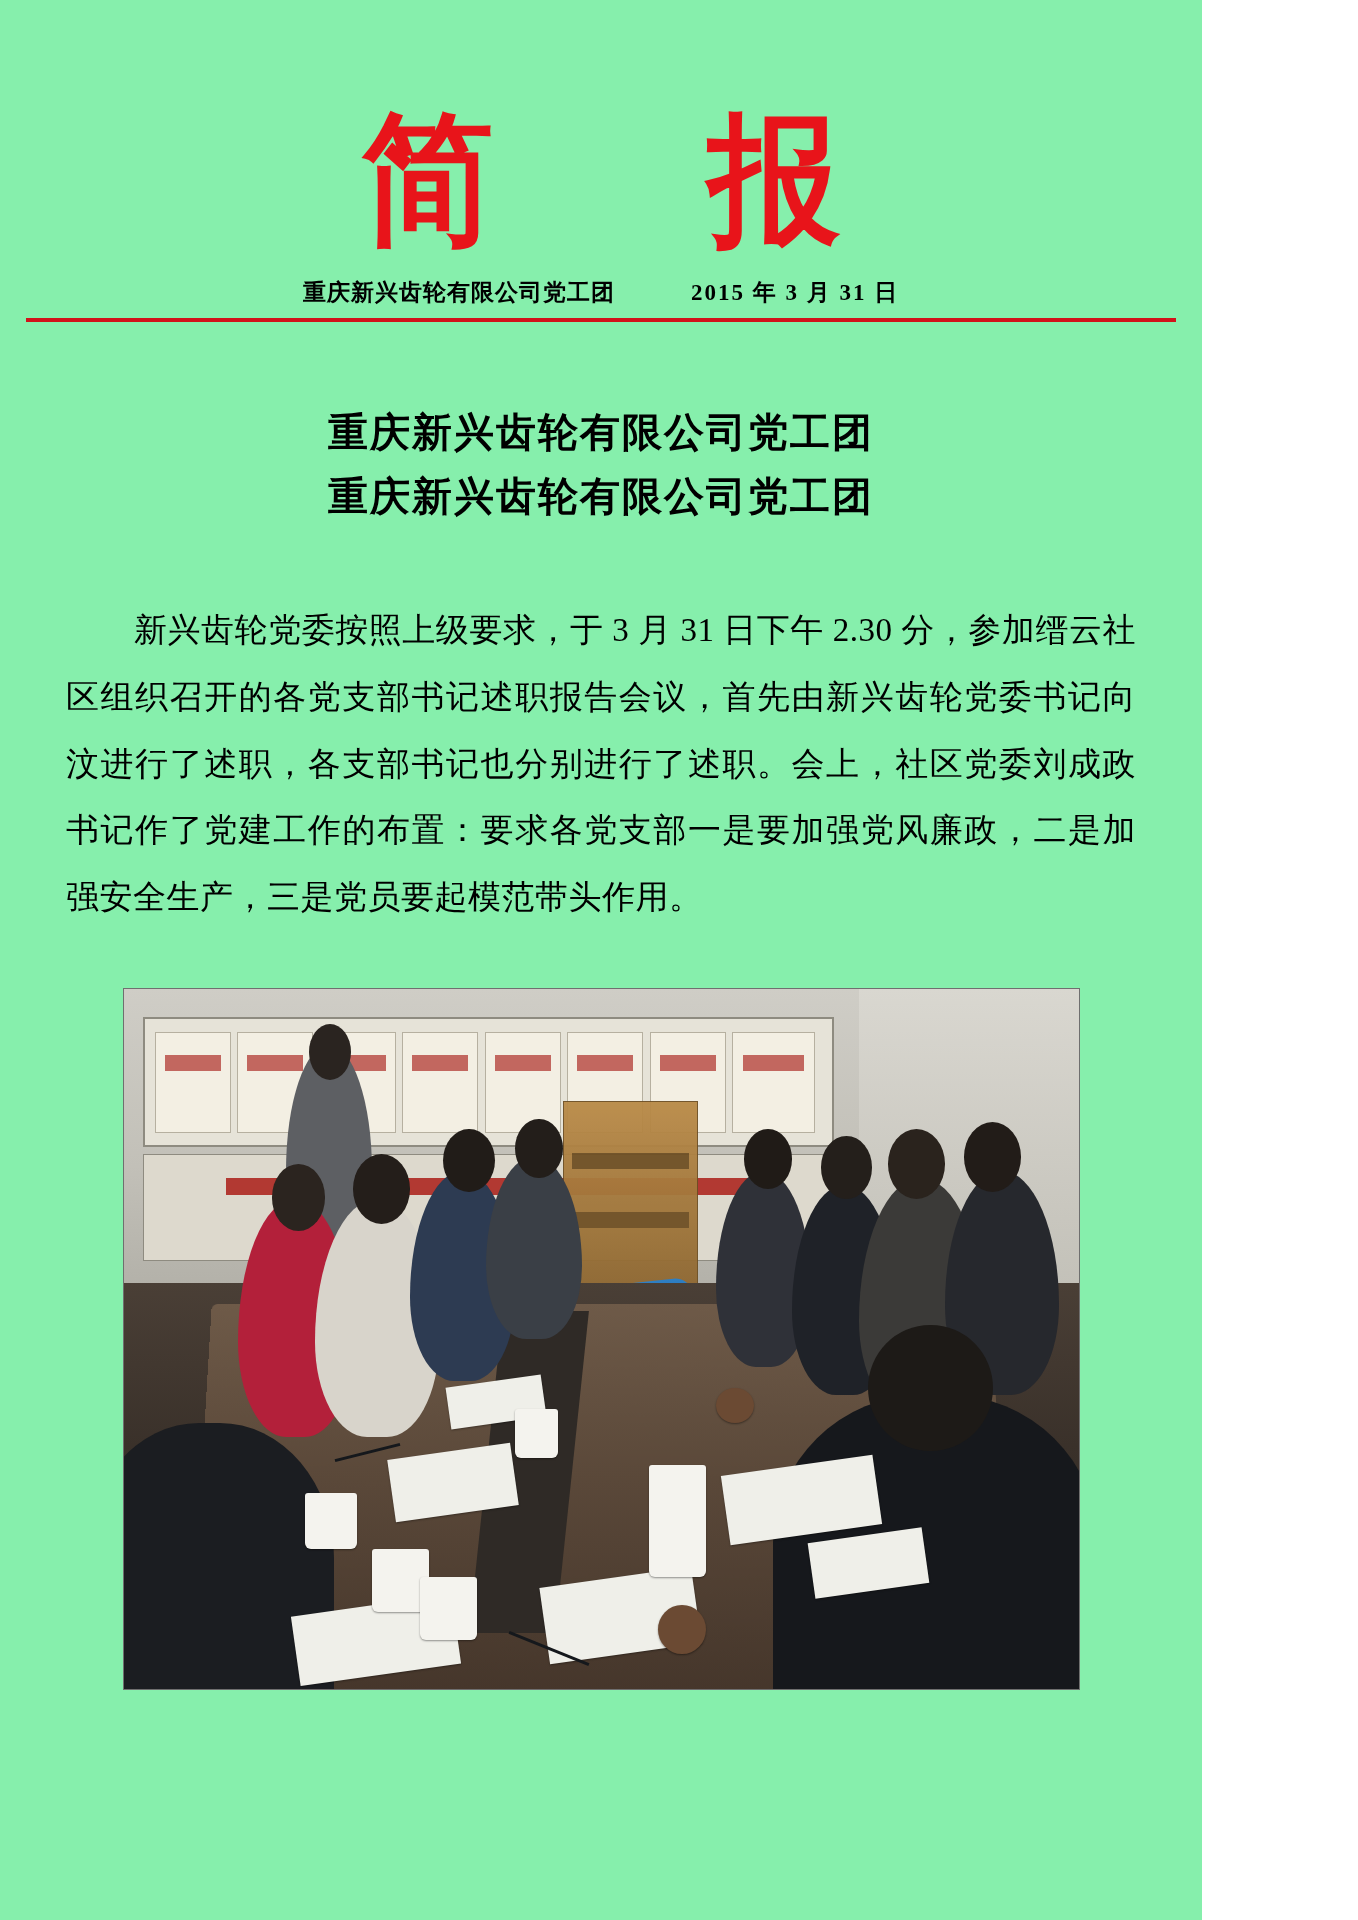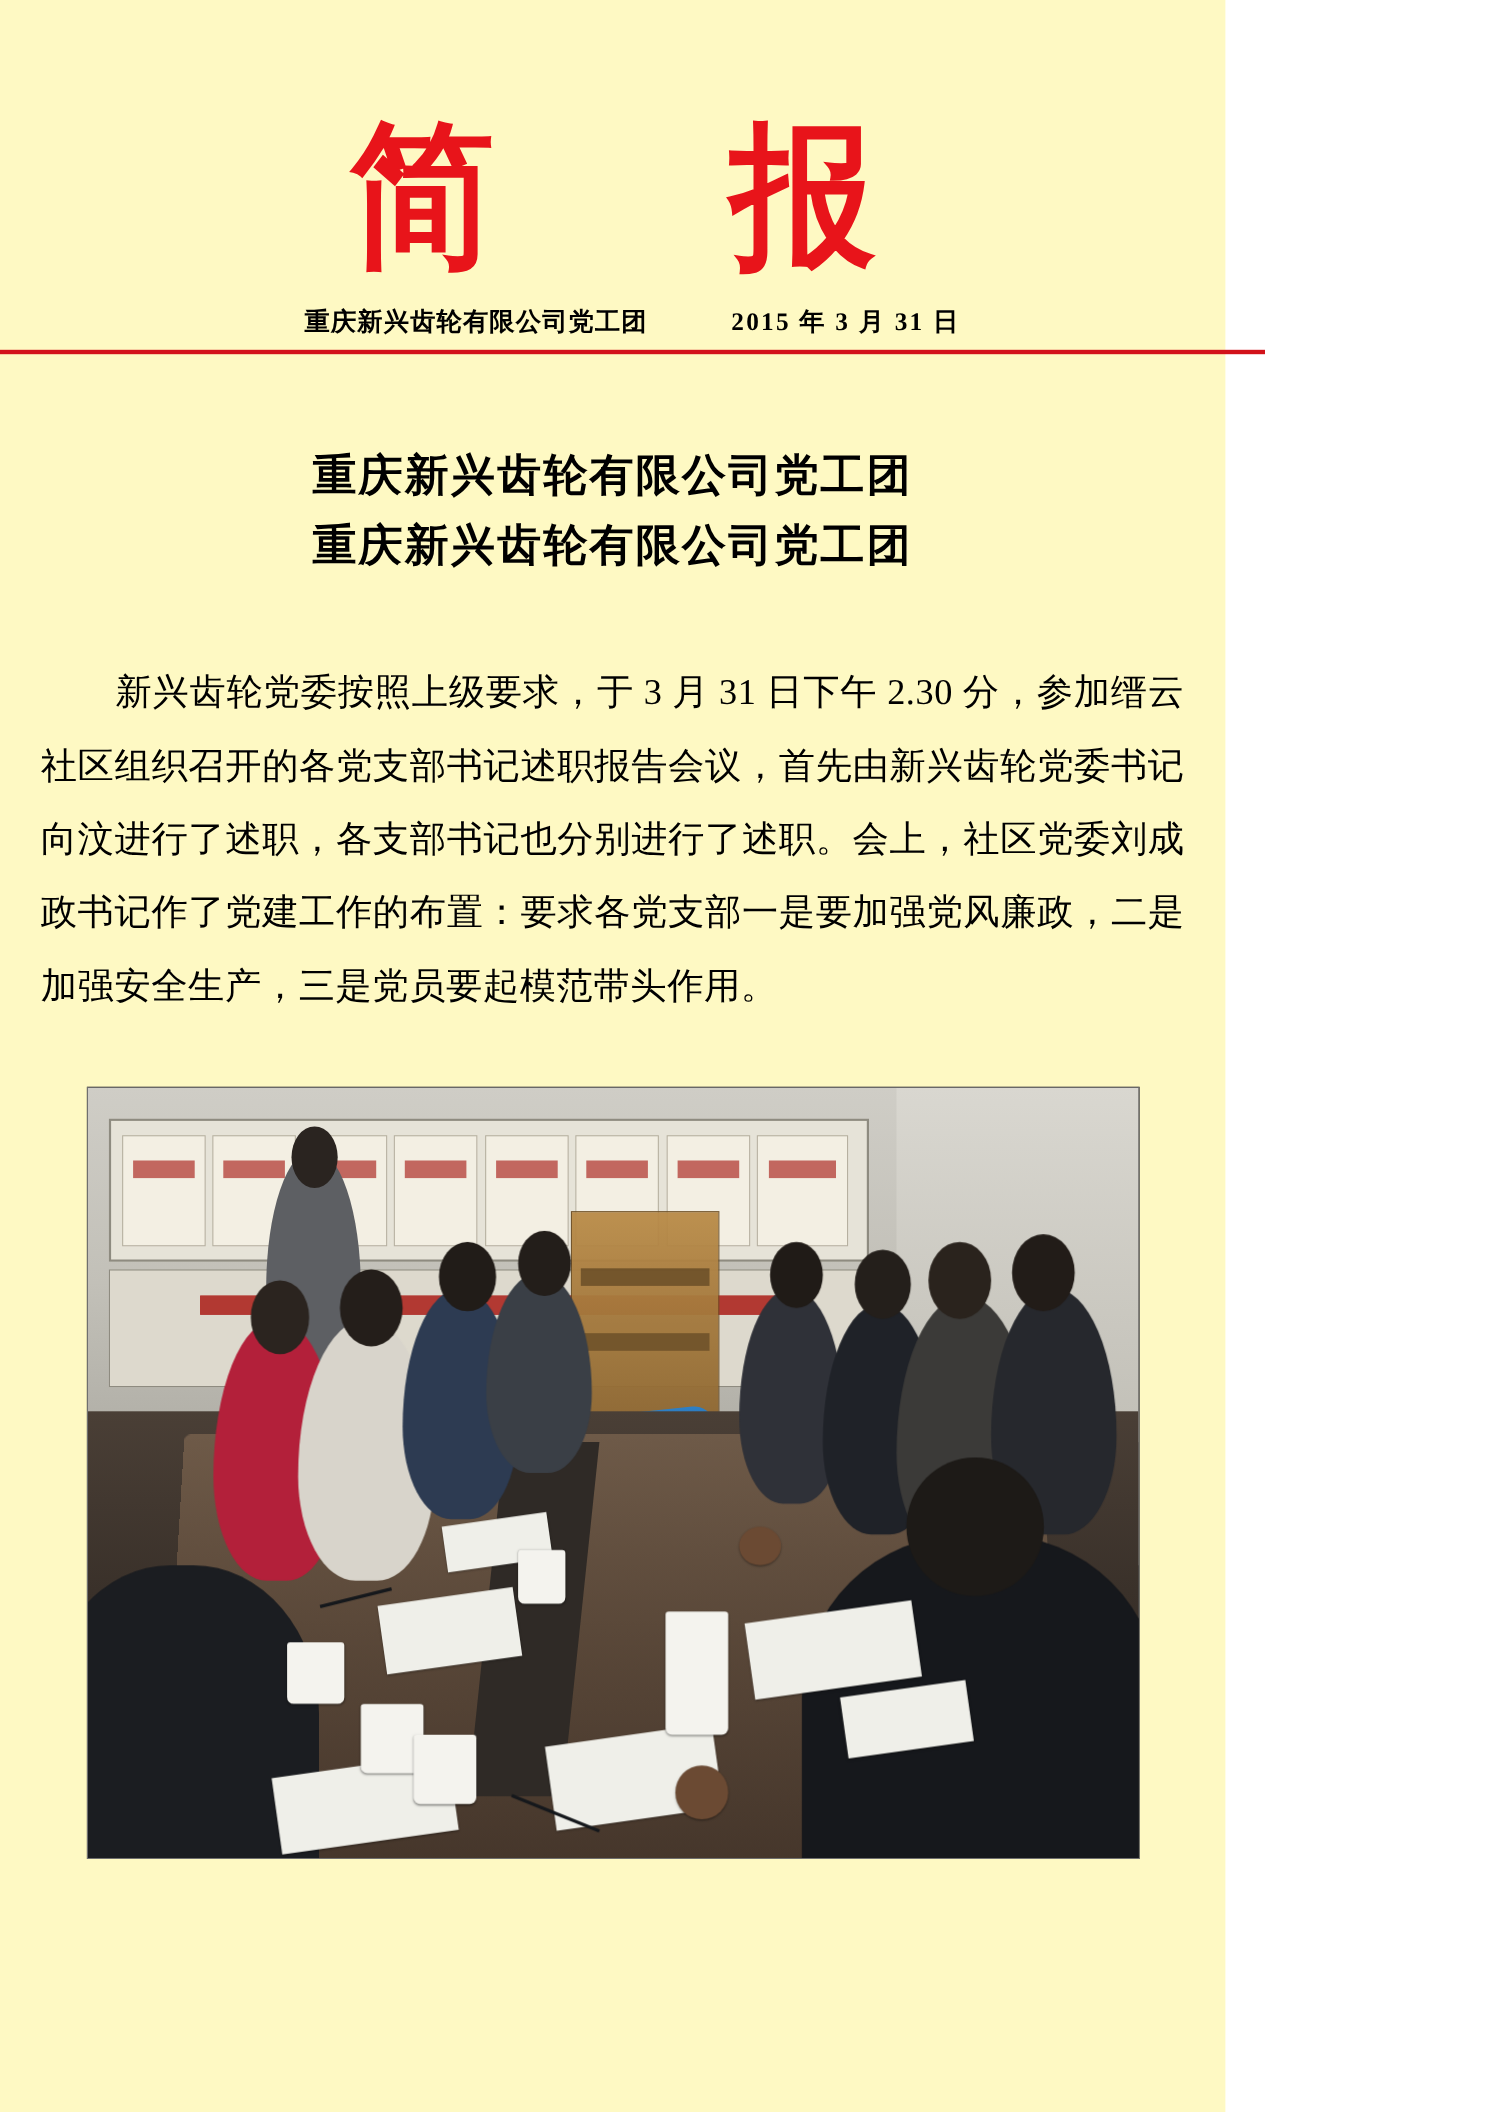--- a/index.html
+++ b/index.html
@@ -14,23 +14,23 @@
     position: relative;
     font-family: "Liberation Serif", "DejaVu Serif", serif;
     color: #000000;
     overflow: hidden;
   }
 
   .page {
     position: absolute;
     left: 0;
     top: 0;
-    width: 1114px;
+    width: 1202px;
     height: 1920px;
-    background: #fef9c3;
+    background: #86efac;
   }
 
   
   .masthead {
     margin: 0;
     padding-top: 110px;
     text-align: center;
   }
   .masthead-title {
     color: #e8141a;
@@ -90,21 +90,21 @@
   .body-text {
     margin: 68px auto 0 auto;
     width: 1070px;
     font-size: 33px;
     line-height: 2.02;
     text-align: justify;
     text-justify: inter-ideograph;
     letter-spacing: 0.5px;
   }
   .body-text p {
-    margin: 15px;
+    margin: 0;
     text-indent: 68px;
   }
 
   
   .photo-wrap {
     margin: 58px auto 0 auto;
     width: 955px;
     height: 700px;
     position: relative;
     overflow: hidden;

